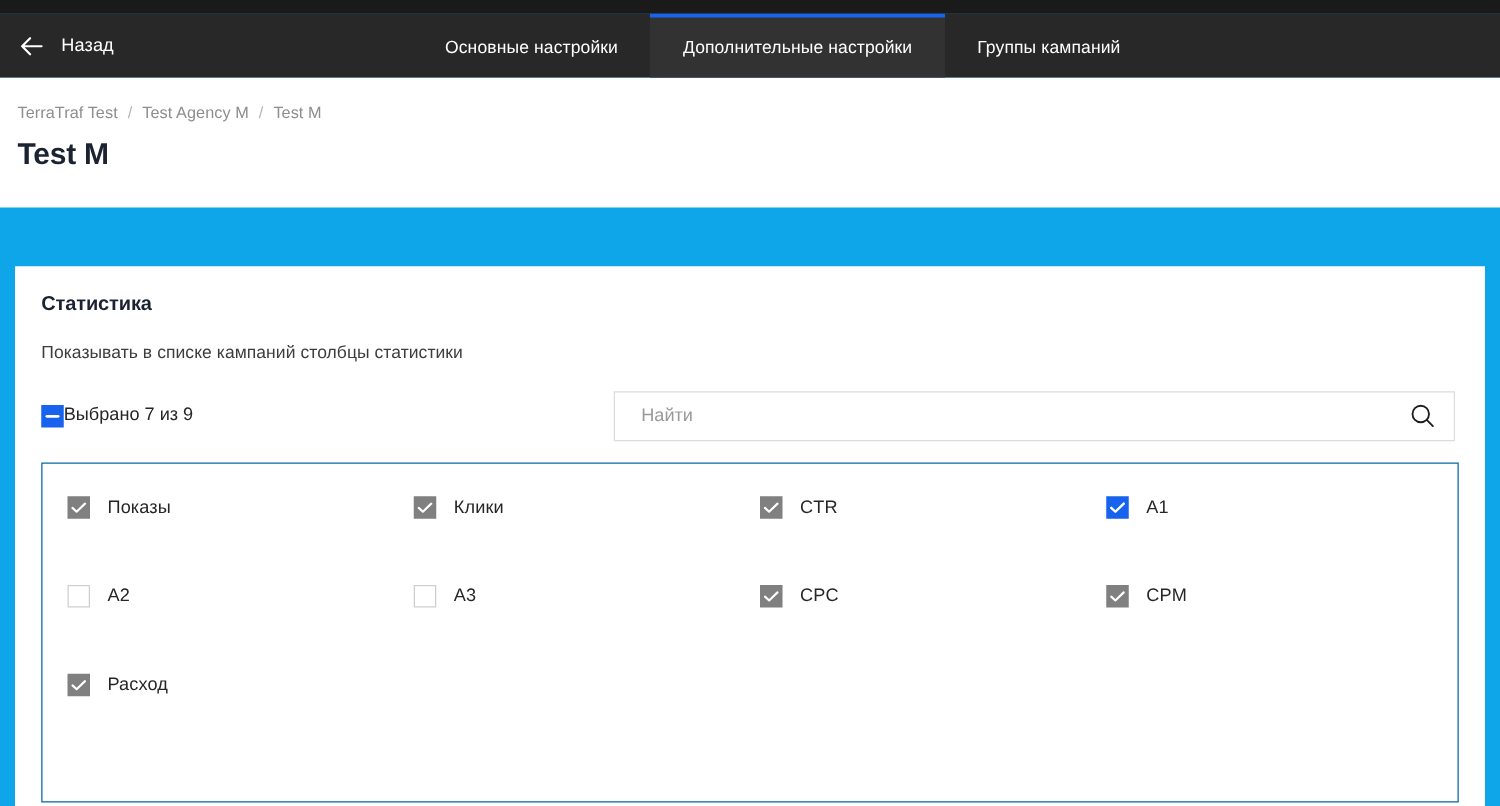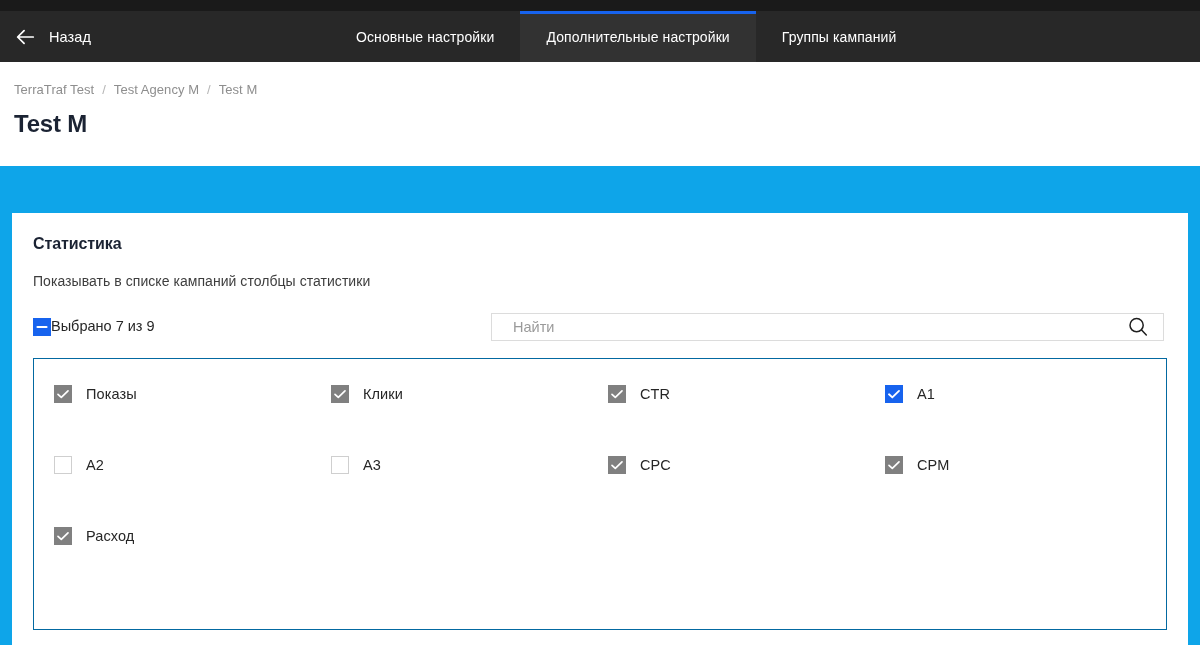--- a/index.html
+++ b/index.html
@@ -148,21 +148,21 @@
   }
   .summary-label {
     font-size: 14.5px;
     color: #262626;
   }
 
   .search-box {
     position: relative;
     flex: 0 0 auto;
     width: 673px;
-    height: 28px;
+    height: 40px;
     border: 1px solid #dcdcdc;
     background: #fff;
     display: flex;
     align-items: center;
   }
   .search-input {
     border: 0;
     outline: 0;
     background: transparent;
     font-family: "Liberation Sans", sans-serif;

